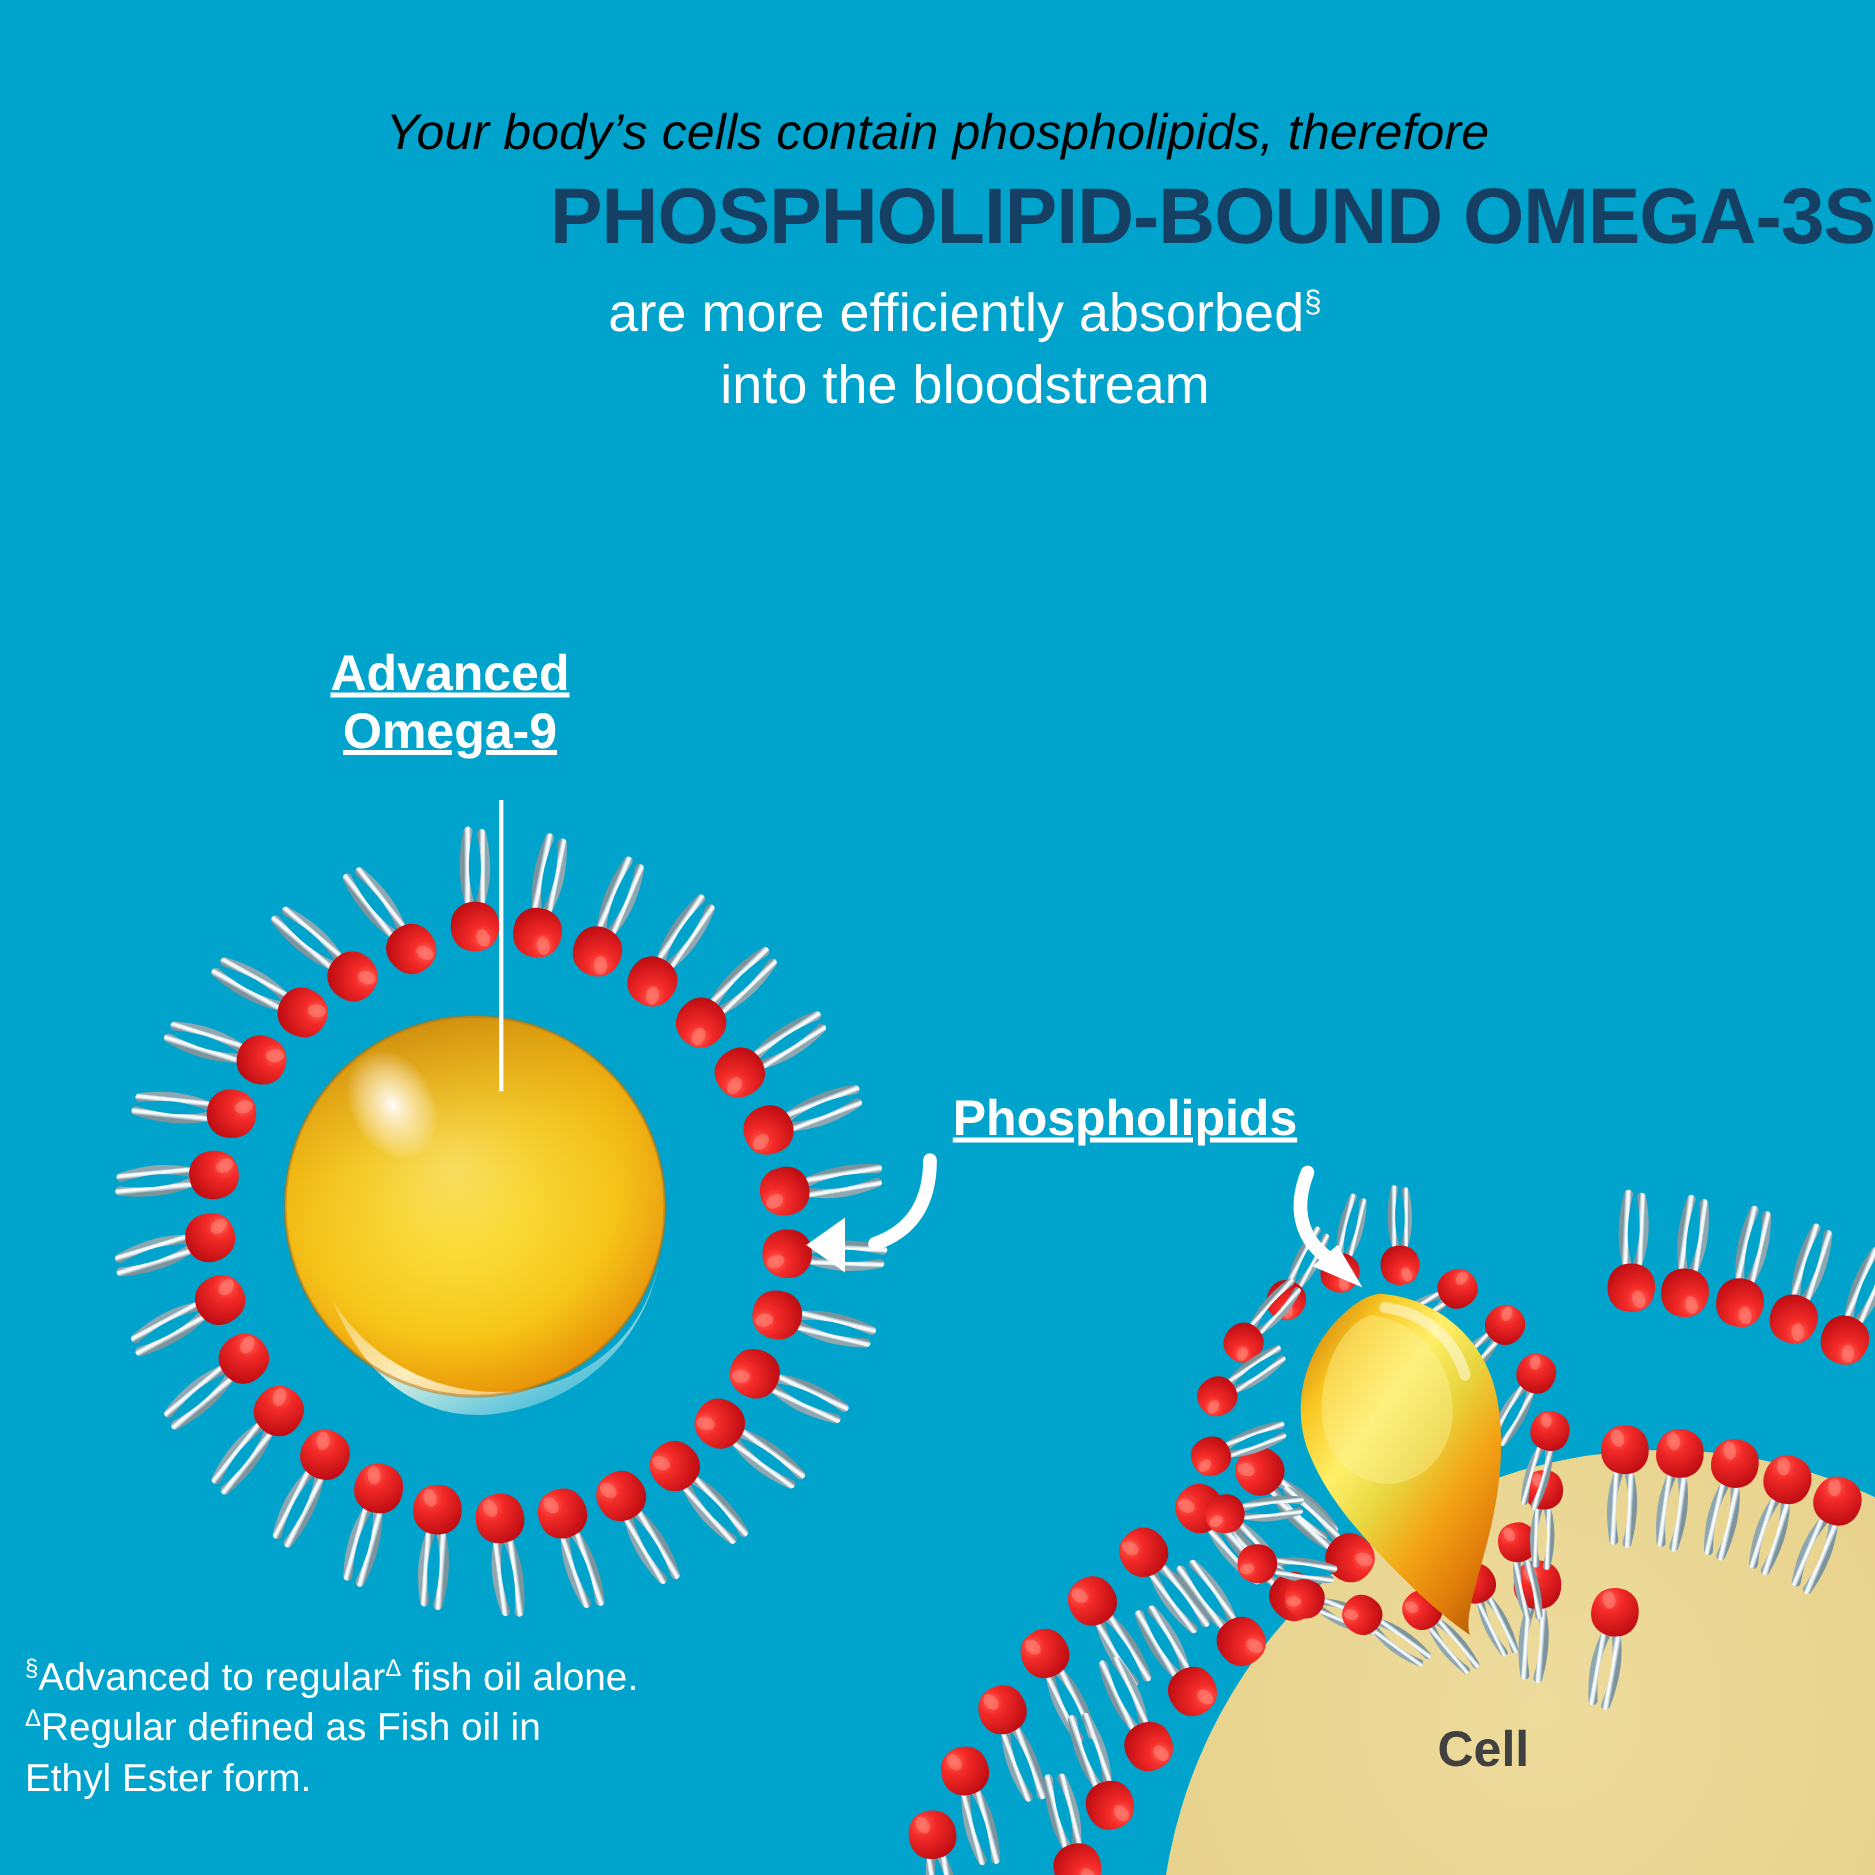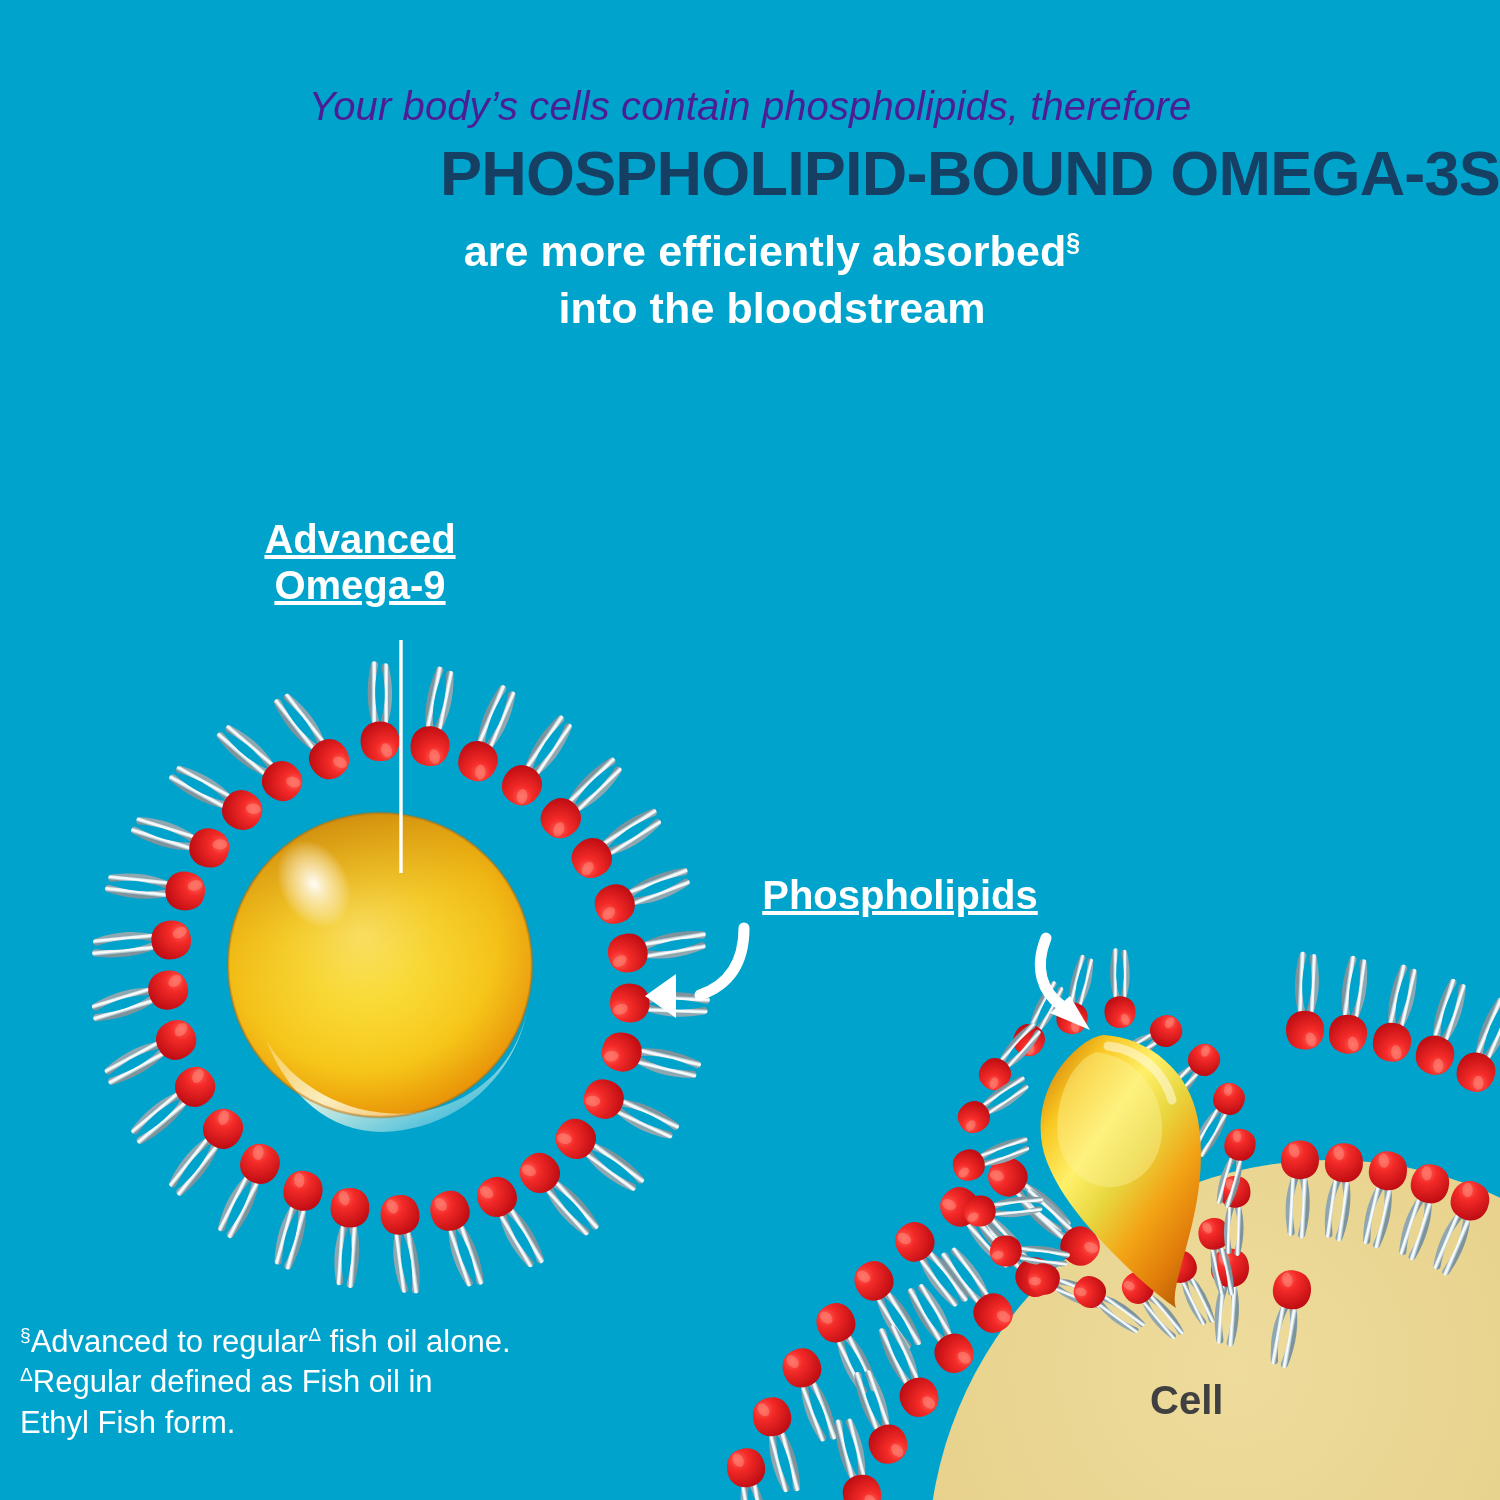--- a/index.html
+++ b/index.html
@@ -31,40 +31,40 @@
     top: 86px;
     width: 1500px;
     text-align: center;
     z-index: 40;
   }
   .eyebrow {
     display: block;
     font-size: 40px;
     font-style: italic;
     font-weight: 400;
-    color: #4c1d95;
+    color: #000000;
     letter-spacing: 0.1px;
     line-height: 1.0;
   }
   .headline {
     display: block;
     margin-top: 16px;
     font-size: 63px;
     font-weight: 700;
     color: #153f63;
     letter-spacing: -0.8px;
     line-height: 1.0;
     white-space: nowrap;
     text-align: right;
   }
   .subline {
     display: block;
     margin-top: 18px;
     font-size: 43px;
-    font-weight: 700;
+    font-weight: 400;
     color: #ffffff;
     line-height: 1.32;
     letter-spacing: 0.1px;
     padding-left: 44px;
   }
   .subline .sup {
     font-size: 0.58em;
     vertical-align: super;
     line-height: 0;
   }
@@ -346,16 +346,16 @@
     <span>Omega-9</span>
   </div>
 
   <div class="callout" id="label-phospholipids">Phospholipids</div>
 
   <div id="label-cell">Cell</div>
 
   <div class="footnote">
     <span class="fl"><span class="sup">§</span><span>Advanced to regular</span><span class="sup">Δ</span><span> fish oil alone.</span></span>
     <span class="fl"><span class="sup">Δ</span><span>Regular defined as Fish oil in</span></span>
-    <span class="fl">Ethyl Fish form.</span>
+    <span class="fl">Ethyl Ester form.</span>
   </div>
 
 </div>
 
 </body></html>

